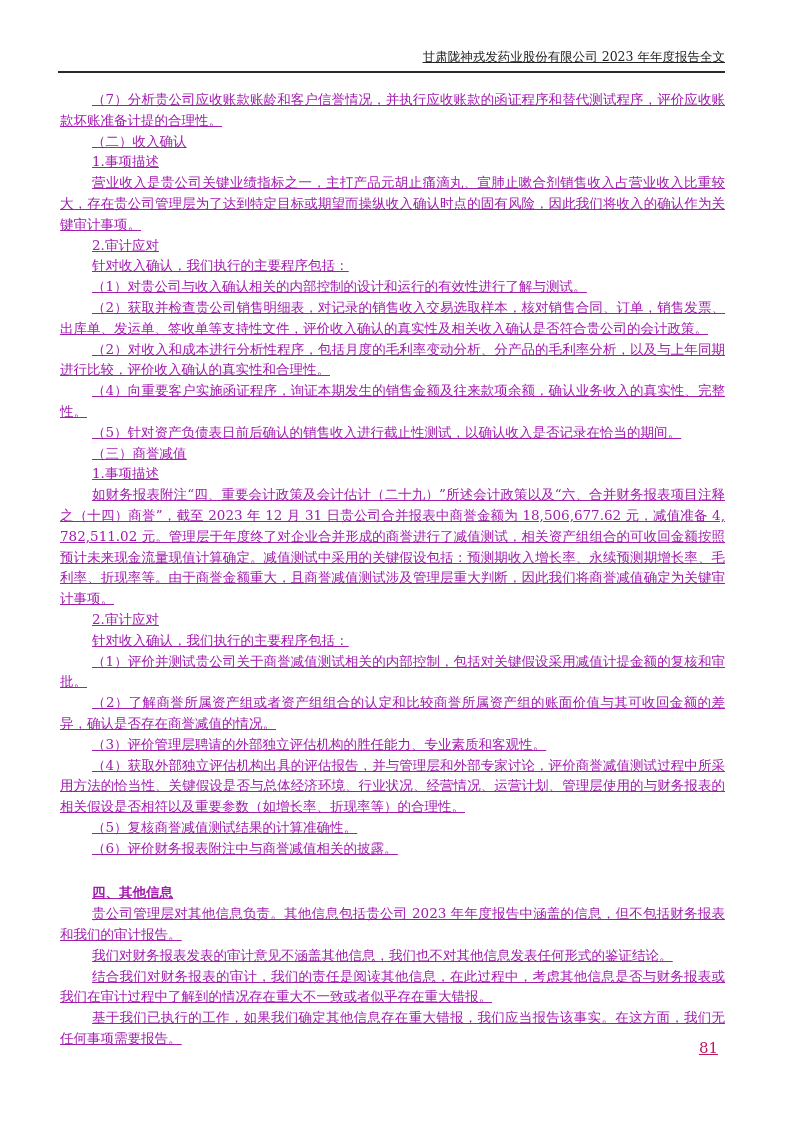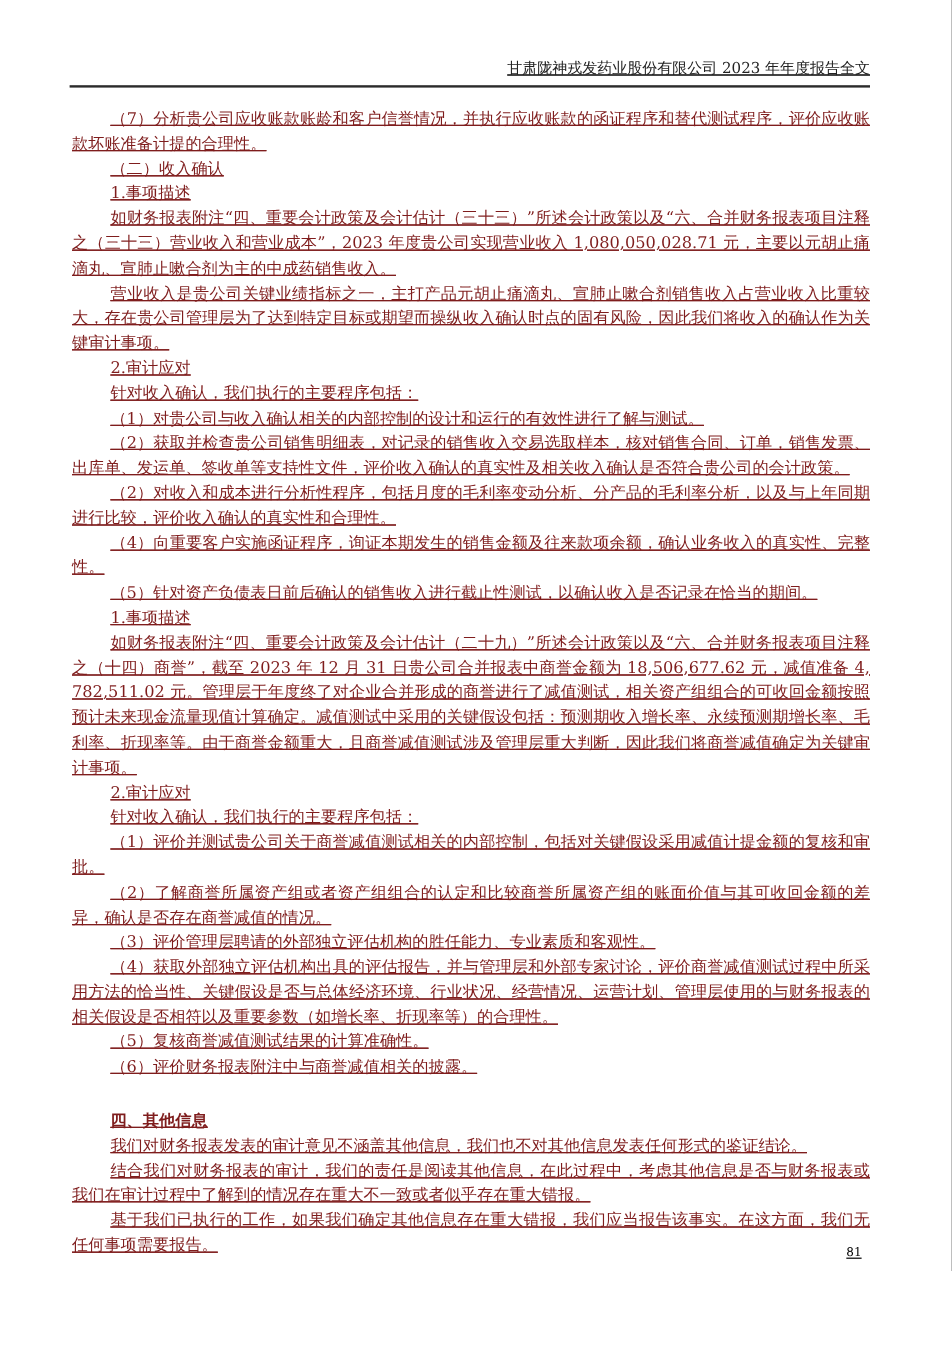--- a/index.html
+++ b/index.html
@@ -27,72 +27,73 @@
     color: #222;
   }
   .body-text {
     position: absolute;
     top: 89px;
     left: 60px;
     width: 665px;
     font-size: 13.5px;
     line-height: 20.8px;
     text-align: justify;
-    color: #7f1d1d;
+    color: #a21caf;
   }
   .body-text p {
     margin: 0;
     text-indent: 32px;
     word-break: break-all;
   }
   .body-text p.heading {
     font-weight: 700;
     font-family: "DejaVu Sans", "Liberation Sans", sans-serif;
     font-size: 13.5px;
     margin-top: 24px;
   }
   .page-number {
     position: absolute;
     top: 1039px;
     right: 75px;
-    font-size: 10px;
-    color: #000000;
+    font-size: 15px;
+    color: #be185d;
   }
 </style>
 </head>
 <body>
 
 <div class="page">
   <div class="header">
     <span>甘肃陇神戎发药业股份有限公司 2023 年年度报告全文</span>
   </div>
 
   <div class="body-text" id="paragraph-container">
       <p class="normal">（7）分析贵公司应收账款账龄和客户信誉情况，并执行应收账款的函证程序和替代测试程序，评价应收账款坏账准备计提的合理性。</p>
       <p class="normal">（二）收入确认</p>
       <p class="normal">1.事项描述</p>
-      <p class="normal">如财务报表附注“四、重要会计政策及会计估计（三十三）”所述会计政策以及“六、合并财务报表项目注释之（三十三）营业收入和营业成本”，2023 年度贵公司实现营业收入 1,080,050,028.71 元，主要以元胡止痛滴丸、宣肺止嗽合剂为主的中成药销售收入。</p>
       <p class="normal">营业收入是贵公司关键业绩指标之一，主打产品元胡止痛滴丸、宣肺止嗽合剂销售收入占营业收入比重较大，存在贵公司管理层为了达到特定目标或期望而操纵收入确认时点的固有风险，因此我们将收入的确认作为关键审计事项。</p>
       <p class="normal">2.审计应对</p>
       <p class="normal">针对收入确认，我们执行的主要程序包括：</p>
       <p class="normal">（1）对贵公司与收入确认相关的内部控制的设计和运行的有效性进行了解与测试。</p>
       <p class="normal">（2）获取并检查贵公司销售明细表，对记录的销售收入交易选取样本，核对销售合同、订单，销售发票、出库单、发运单、签收单等支持性文件，评价收入确认的真实性及相关收入确认是否符合贵公司的会计政策。</p>
       <p class="normal">（2）对收入和成本进行分析性程序，包括月度的毛利率变动分析、分产品的毛利率分析，以及与上年同期进行比较，评价收入确认的真实性和合理性。</p>
       <p class="normal">（4）向重要客户实施函证程序，询证本期发生的销售金额及往来款项余额，确认业务收入的真实性、完整性。</p>
       <p class="normal">（5）针对资产负债表日前后确认的销售收入进行截止性测试，以确认收入是否记录在恰当的期间。</p>
+      <p class="normal">（三）商誉减值</p>
       <p class="normal">1.事项描述</p>
       <p class="normal">如财务报表附注“四、重要会计政策及会计估计（二十九）”所述会计政策以及“六、合并财务报表项目注释之（十四）商誉”，截至 2023 年 12 月 31 日贵公司合并报表中商誉金额为 18,506,677.62 元，减值准备 4,782,511.02 元。管理层于年度终了对企业合并形成的商誉进行了减值测试，相关资产组组合的可收回金额按照预计未来现金流量现值计算确定。减值测试中采用的关键假设包括：预测期收入增长率、永续预测期增长率、毛利率、折现率等。由于商誉金额重大，且商誉减值测试涉及管理层重大判断，因此我们将商誉减值确定为关键审计事项。</p>
       <p class="normal">2.审计应对</p>
       <p class="normal">针对收入确认，我们执行的主要程序包括：</p>
       <p class="normal">（1）评价并测试贵公司关于商誉减值测试相关的内部控制，包括对关键假设采用减值计提金额的复核和审批。</p>
       <p class="normal">（2）了解商誉所属资产组或者资产组组合的认定和比较商誉所属资产组的账面价值与其可收回金额的差异，确认是否存在商誉减值的情况。</p>
       <p class="normal">（3）评价管理层聘请的外部独立评估机构的胜任能力、专业素质和客观性。</p>
       <p class="normal">（4）获取外部独立评估机构出具的评估报告，并与管理层和外部专家讨论，评价商誉减值测试过程中所采用方法的恰当性、关键假设是否与总体经济环境、行业状况、经营情况、运营计划、管理层使用的与财务报表的相关假设是否相符以及重要参数（如增长率、折现率等）的合理性。</p>
       <p class="normal">（5）复核商誉减值测试结果的计算准确性。</p>
       <p class="normal">（6）评价财务报表附注中与商誉减值相关的披露。</p>
       <p class="heading">四、其他信息</p>
+      <p class="normal">贵公司管理层对其他信息负责。其他信息包括贵公司 2023 年年度报告中涵盖的信息，但不包括财务报表和我们的审计报告。</p>
       <p class="normal">我们对财务报表发表的审计意见不涵盖其他信息，我们也不对其他信息发表任何形式的鉴证结论。</p>
       <p class="normal">结合我们对财务报表的审计，我们的责任是阅读其他信息，在此过程中，考虑其他信息是否与财务报表或我们在审计过程中了解到的情况存在重大不一致或者似乎存在重大错报。</p>
       <p class="normal">基于我们已执行的工作，如果我们确定其他信息存在重大错报，我们应当报告该事实。在这方面，我们无任何事项需要报告。</p>
     </div>
 
   <div class="page-number">81</div>
 </div>
 
 </body></html>

